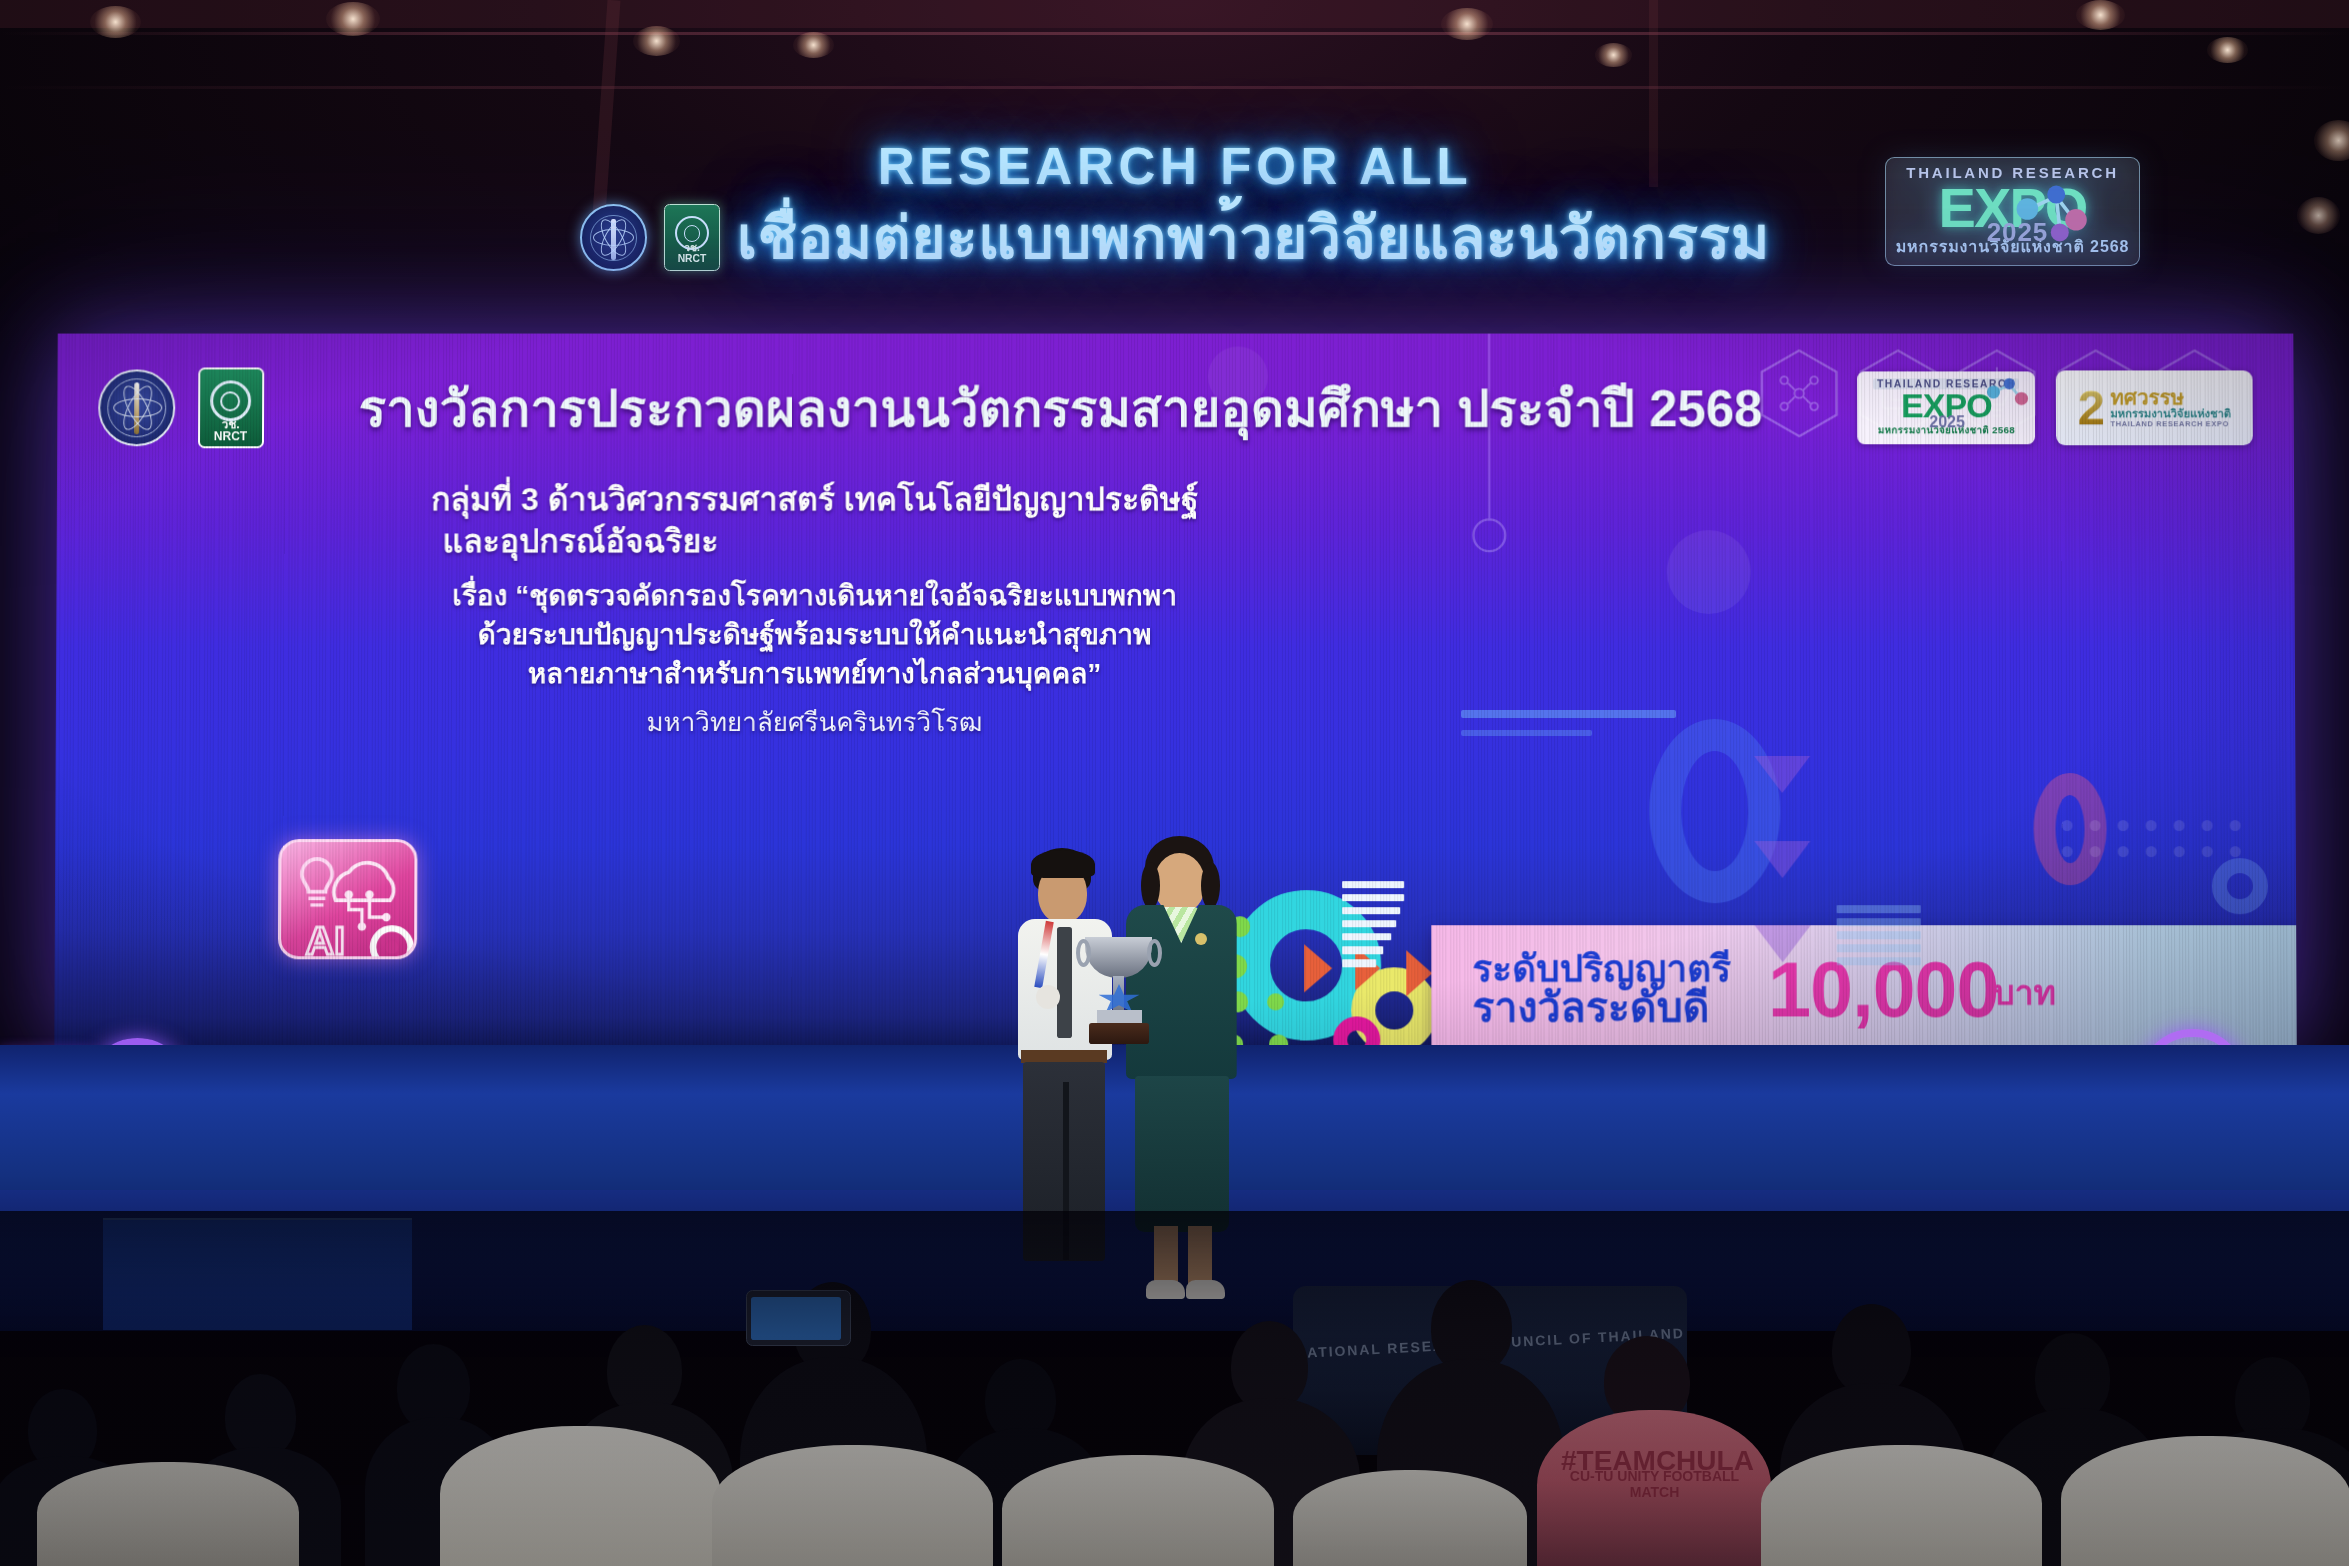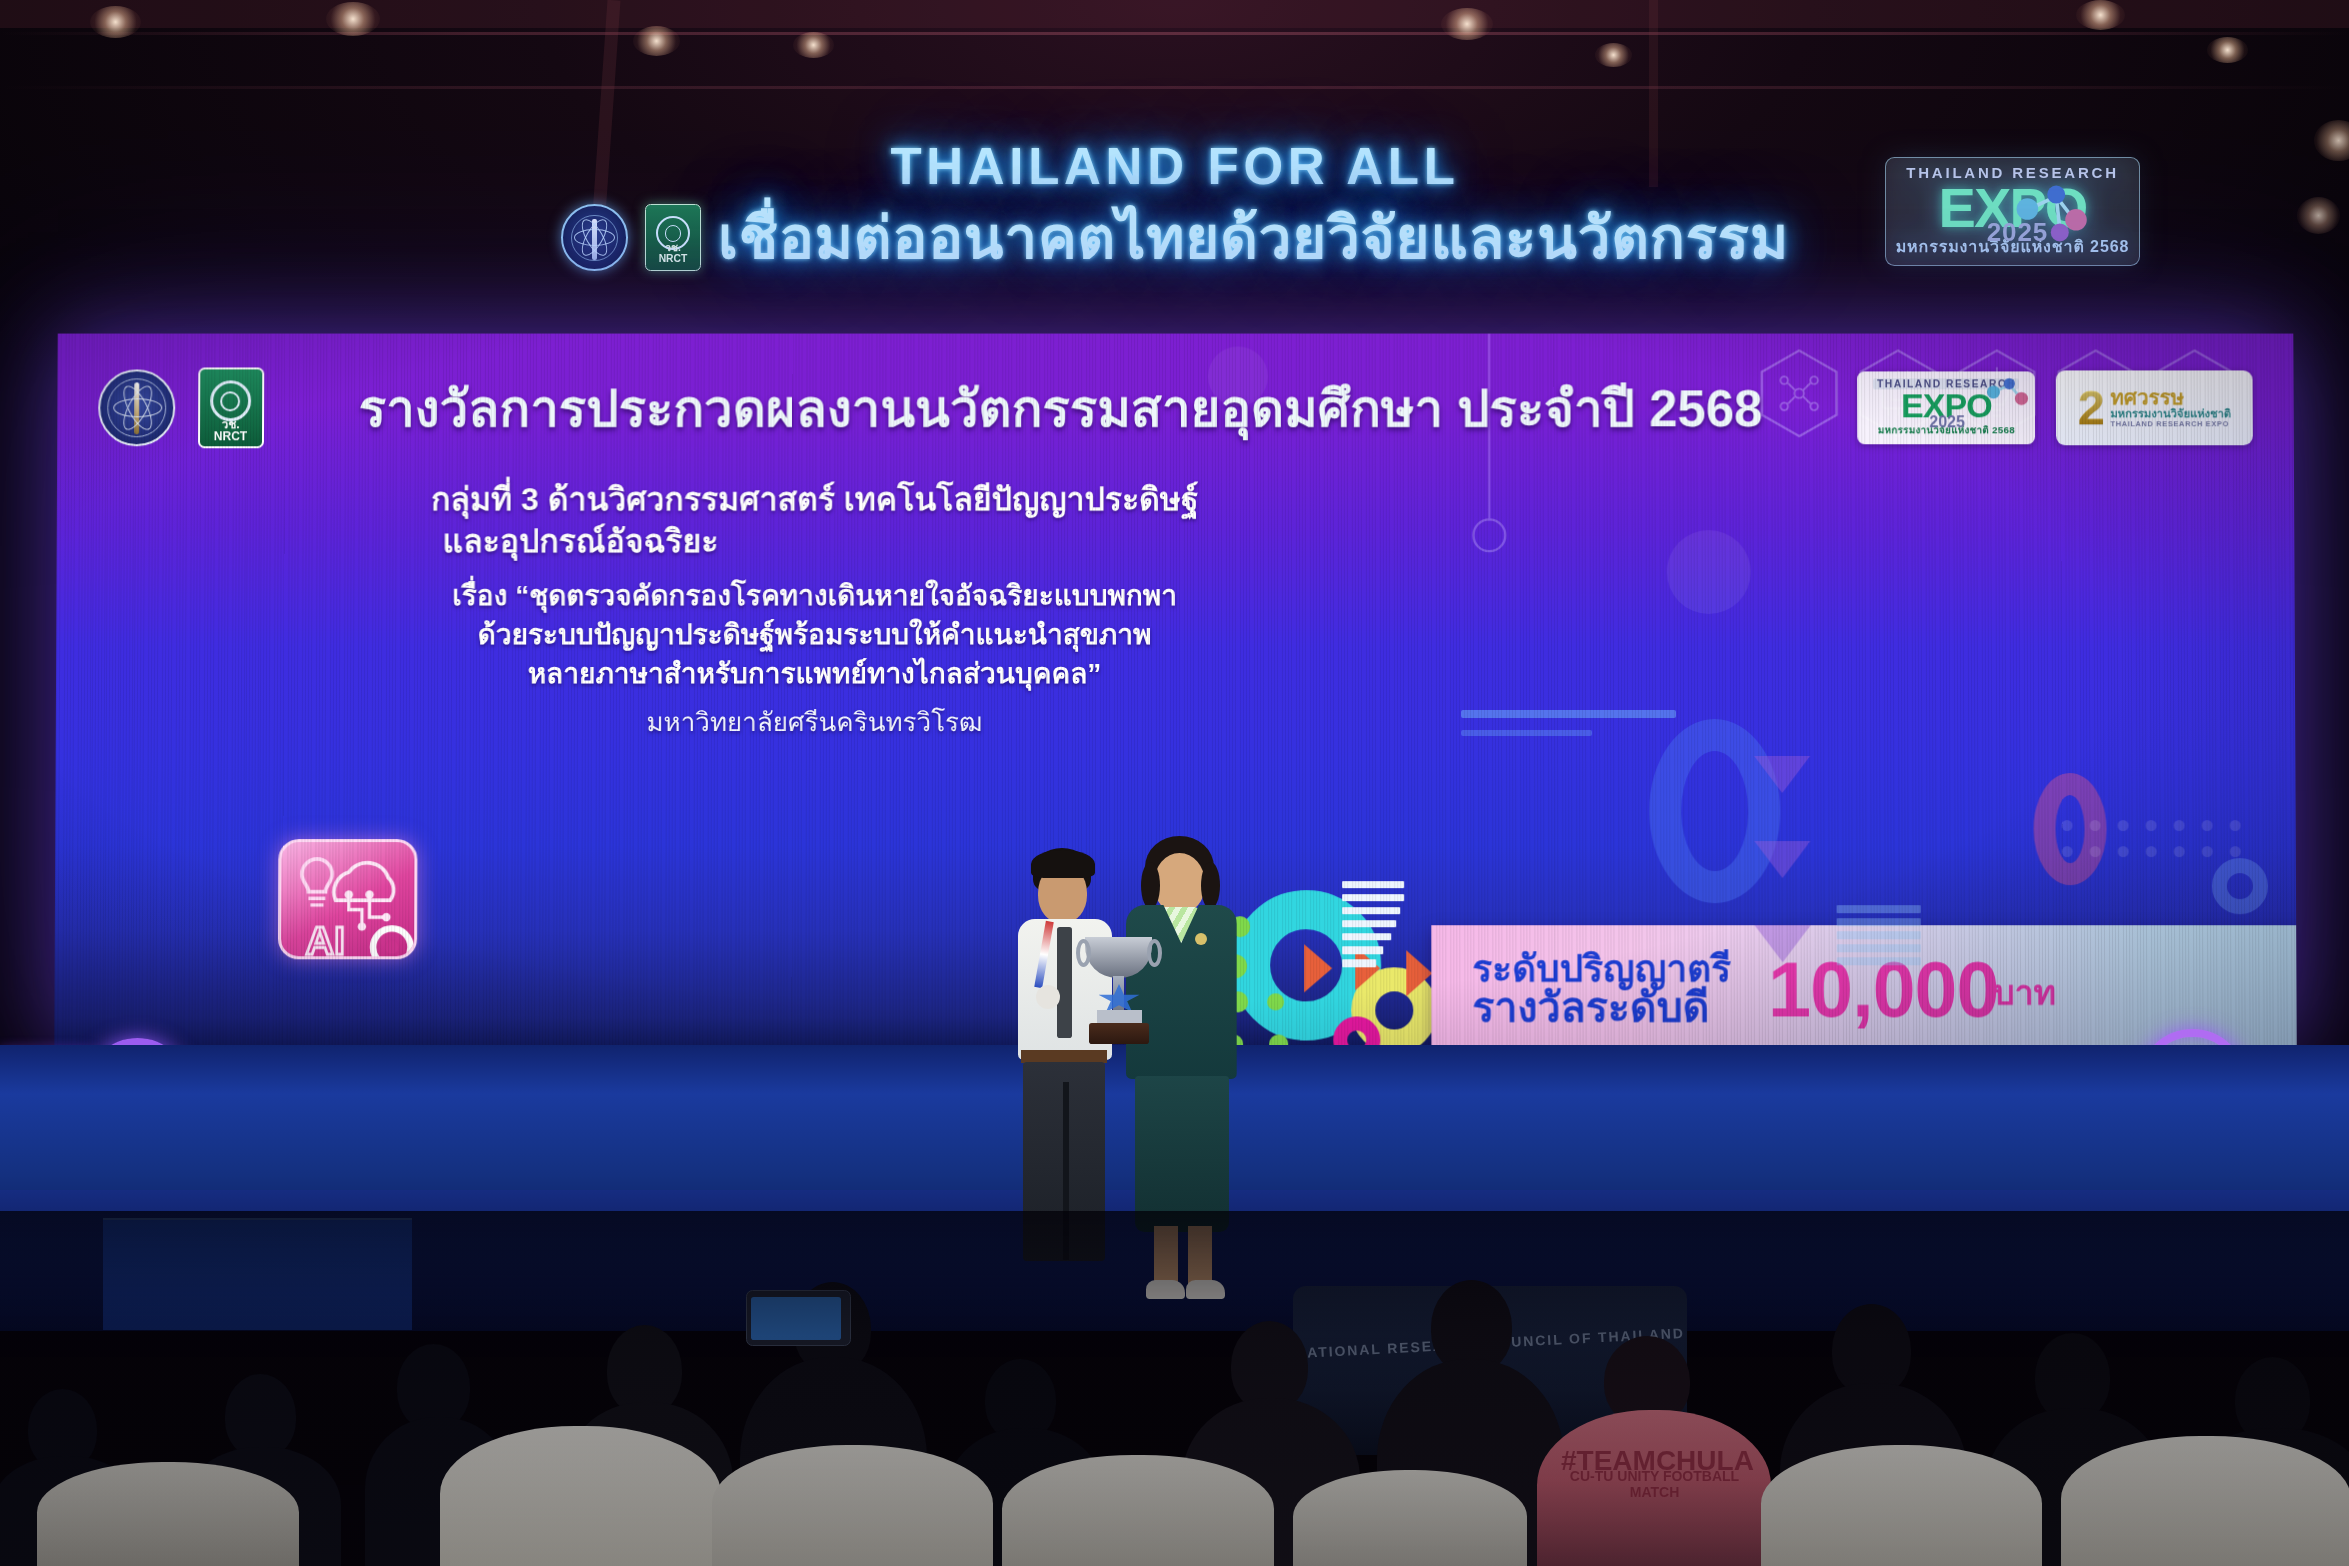--- a/index.html
+++ b/index.html
@@ -335,36 +335,36 @@
   <div class="spot" style="left:1441px;top:7.5px;  width:52px; height:32px;"></div>
   <div class="spot" style="left:1595px;top:43px; width:37px; height:24px;"></div>
   <div class="spot" style="left:2076px;top:0px;  width:49px; height:30px;"></div>
   <div class="spot" style="left:2207px;top:37px; width:41px; height:26px;"></div>
   <div class="spot" style="left:2314px;top:120px;width:49px; height:41px; opacity:.8"></div>
   <div class="spot" style="left:2297px;top:197px;width:43px; height:37px; opacity:.7"></div>
 </div>
 
 <div class="top-sign">
   <div class="sign-inner">
-    <div class="sign-en">THAILAND FOR ALL</div>
+    <div class="sign-en">RESEARCH FOR ALL</div>
     <div class="sign-row">
       <div class="sign-emblem">
         <span class="torch"></span>
         <span class="atom a1"></span>
           <span class="atom a2"></span>
           <span class="atom a3"></span>
       </div>
       <div class="sign-nrct">
         <span class="wheel"></span>
         <span class="nl">
           <span>วช.</span><br>
           <span>NRCT</span>
         </span>
       </div>
-      <div class="sign-th">เชื่อมต่ออนาคตไทยด้วยวิจัยและนวัตกรรม</div>
+      <div class="sign-th">เชื่อมต่ยะแบบพกพา้วยวิจัยและนวัตกรรม</div>
     </div>
   </div>
 </div>
 
 <div class="expo-logo-top">
   <div class="expo-card">
     <div class="expo-kicker">THAILAND RESEARCH</div>
     <div class="expo-main" style="position:relative">
       <span class="expo-word">EXPO</span>
       <span class="expo-year">2025</span>

